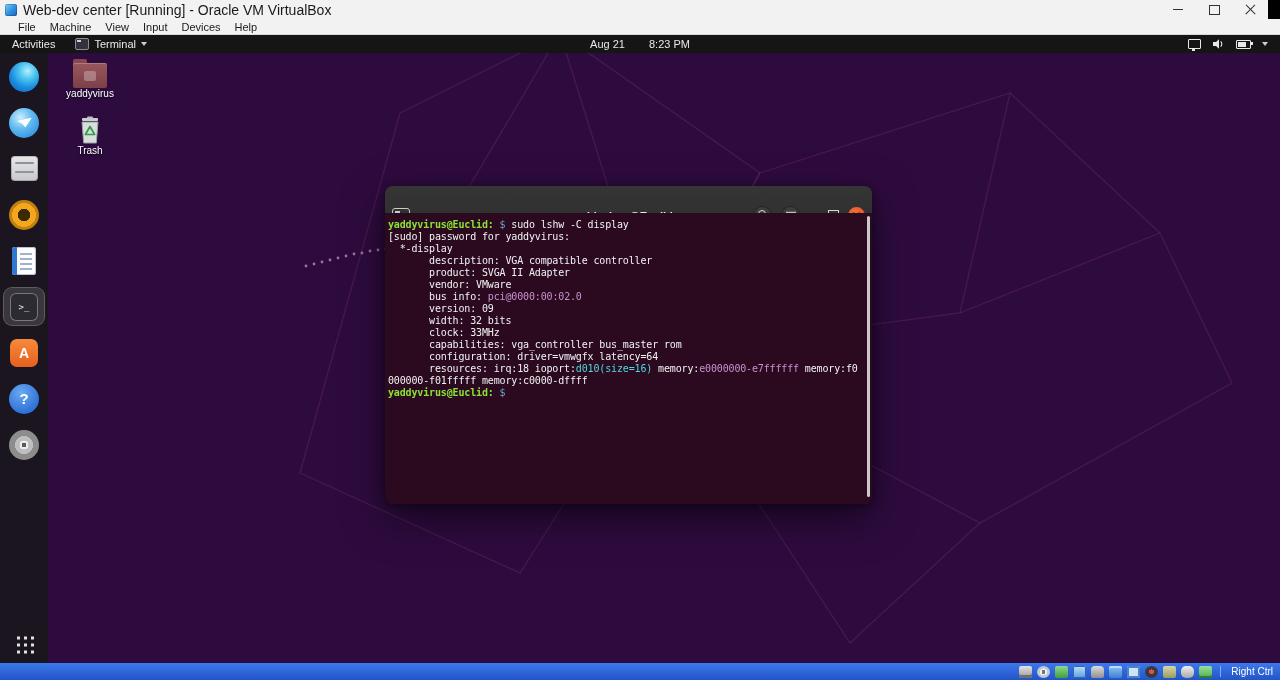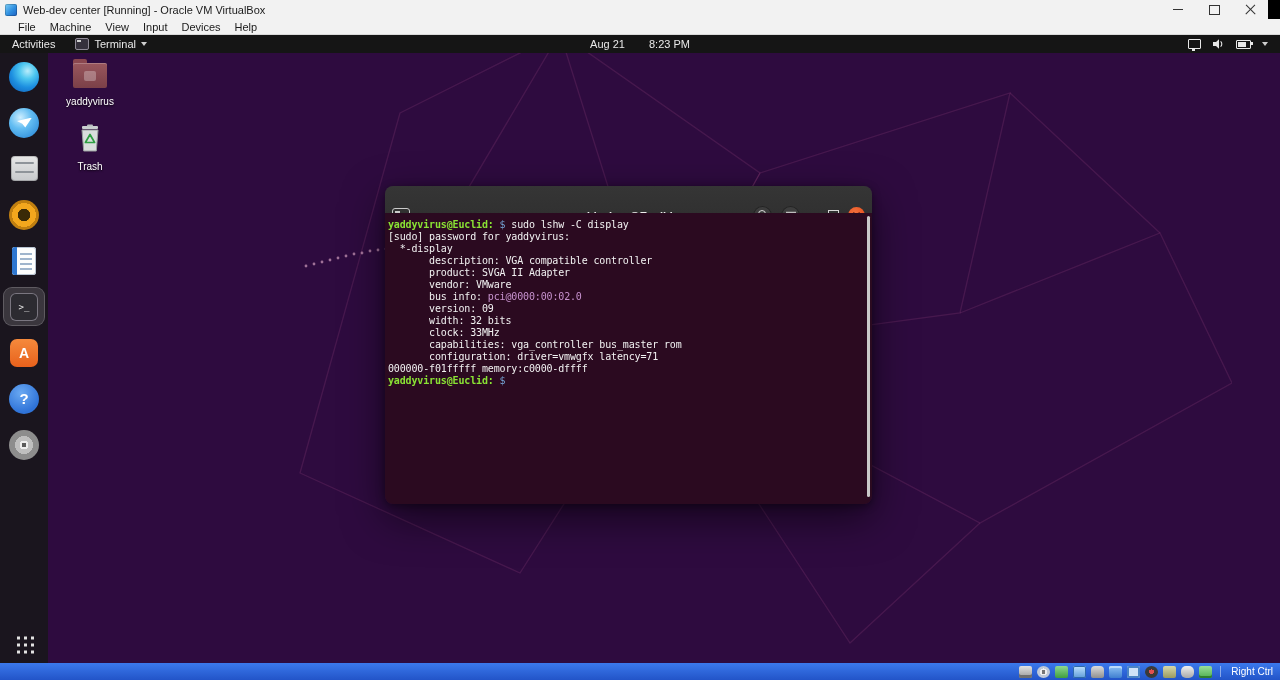--- a/index.html
+++ b/index.html
@@ -1,21 +1,21 @@
 <!DOCTYPE html>
 <html><head>
 <meta charset="utf-8">
 <style>
   html,body{margin:0;padding:0;}
   body{width:1280px;height:680px;position:relative;overflow:hidden;background:#000;
        font-family:"Liberation Sans",sans-serif;-webkit-font-smoothing:antialiased;}
 
   
   .vbox-titlebar{position:absolute;top:0;left:0;right:12px;height:19px;background:#f2f2f2;
-    display:flex;align-items:center;font-size:11px;color:#1a1a1a;z-index:40;}
+    display:flex;align-items:center;font-size:14px;color:#1a1a1a;z-index:40;}
   .vm-cube-icon{width:12px;height:12px;margin:0 6px 0 5px;border-radius:2px;
     background:linear-gradient(135deg,#7fd0f7 0%,#2f8fe0 55%,#1d5fc0 100%);box-shadow:inset 0 0 0 1px rgba(0,0,0,.2);}
   .win-controls{margin-left:auto;display:flex;height:100%;}
   .win-btn{width:36px;height:100%;display:flex;align-items:center;justify-content:center;}
   .glyph-min{width:10px;height:1px;background:#333;}
   .glyph-max{width:9px;height:8px;border:1px solid #333;}
   .glyph-close{position:relative;width:11px;height:11px;}
   .glyph-close::before,.glyph-close::after{content:"";position:absolute;left:-1px;top:5px;width:13px;height:1.4px;background:#333;}
   .glyph-close::before{transform:rotate(45deg);} .glyph-close::after{transform:rotate(-45deg);}
 
@@ -75,21 +75,21 @@
   .ic-software::before{content:"A";}
   .ic-help{border-radius:50%;background:radial-gradient(circle at 40% 30%, #6aa9f2, #2f73d8 70%);
     color:#fff;font-weight:bold;font-size:15px;display:flex;align-items:center;justify-content:center;}
   .ic-help::before{content:"?";}
   .ic-media{border-radius:50%;background:radial-gradient(circle,#5a5a5a 0 2.5px,#ededed 2.5px 4.5px,#bfbfbf 4.5px 9px,#8d8d8d 9px 15px);}
   .app-grid{position:absolute;bottom:9px;left:50%;transform:translateX(-50%);width:21px;height:21px;
     background-image:radial-gradient(circle,#e2e2e2 1.6px,transparent 1.8px);background-size:7px 7px;background-position:1.5px 1.5px;}
 
   
   .desk-icons{position:absolute;left:62px;top:6px;display:flex;flex-direction:column;gap:17px;z-index:5;}
-  .desk-icon{width:56px;display:flex;flex-direction:column;align-items:center;gap:8px;}
+  .desk-icon{width:56px;display:flex;flex-direction:column;align-items:center;gap:0;}
   .desk-label{font-size:10px;color:#fff;text-shadow:0 1px 2px rgba(0,0,0,.85);}
   .folder-ic{width:34px;height:25px;position:relative;margin-top:4px;}
   .folder-ic::before{content:"";position:absolute;left:0;top:-4px;width:14px;height:7px;background:#8a474f;border-radius:2px 2px 0 0;}
   .folder-ic::after{content:"";position:absolute;inset:0;background:linear-gradient(#99575d,#7b4048);border-radius:2px;box-shadow:inset 0 1px 0 rgba(255,255,255,.22);}
   .folder-emblem{position:absolute;left:11px;top:8px;width:12px;height:10px;background:rgba(255,255,255,.28);border-radius:2px;z-index:2;}
   .trash-ic{width:26px;height:29px;position:relative;}
 
   
   .terminal{position:absolute;left:385px;top:133px;width:487px;height:318px;border-radius:8px;
     box-shadow:0 14px 42px rgba(0,0,0,.55),0 2px 8px rgba(0,0,0,.4);z-index:10;}
@@ -279,21 +279,22 @@
           <div class="term-line"><span style="color: rgb(242, 242, 242);">[sudo] password for yaddyvirus: </span></div>
           <div class="term-line"><span style="color: rgb(242, 242, 242);">  *-display</span></div>
           <div class="term-line"><span style="color: rgb(242, 242, 242); margin-top: 44px;">       description: VGA compatible controller</span></div>
           <div class="term-line"><span style="color: rgb(242, 242, 242);">       product: SVGA II Adapter</span></div>
           <div class="term-line"><span style="color: rgb(242, 242, 242);">       vendor: VMware</span></div>
           <div class="term-line"><span style="color: rgb(242, 242, 242);">       bus info: </span><span style="color: rgb(199, 146, 206);">pci@0000:00:02.0</span></div>
           <div class="term-line"><span style="color: rgb(242, 242, 242);">       version: 09</span></div>
           <div class="term-line"><span style="color: rgb(242, 242, 242);">       width: 32 bits</span></div>
           <div class="term-line"><span style="color: rgb(242, 242, 242);">       clock: 33MHz</span></div>
           <div class="term-line"><span style="color: rgb(242, 242, 242);">       capabilities: vga_controller bus_master rom</span></div>
-          <div class="term-line"><span style="color: rgb(242, 242, 242);">       configuration: driver=vmwgfx latency=71</span></div>
+          <div class="term-line"><span style="color: rgb(242, 242, 242);">       configuration: driver=vmwgfx latency=64</span></div>
+          <div class="term-line"><span style="color: rgb(242, 242, 242);">       resources: irq:18 ioport:</span><span style="color: rgb(79, 216, 216);">d010(size=16)</span><span style="color: rgb(242, 242, 242);"> memory:</span><span style="color: rgb(199, 146, 206);">e0000000-e7ffffff</span><span style="color: rgb(242, 242, 242);"> memory:f0</span></div>
           <div class="term-line"><span style="color: rgb(242, 242, 242);">000000-f01fffff memory:c0000-dffff</span></div>
           <div class="term-line"><span style="color: rgb(138, 226, 52); font-weight: bold;">yaddyvirus@Euclid:</span><span style="color: rgb(242, 242, 242);"> </span><span style="color: rgb(114, 159, 207);">$</span><span style="color: rgb(242, 242, 242);"> </span></div>
         </div>
       <div class="term-scrollbar"></div>
     </div>
   </div>
 </div>
 
 <div class="statusbar">
   <span style="display:flex;align-items:center;gap:5px;">

